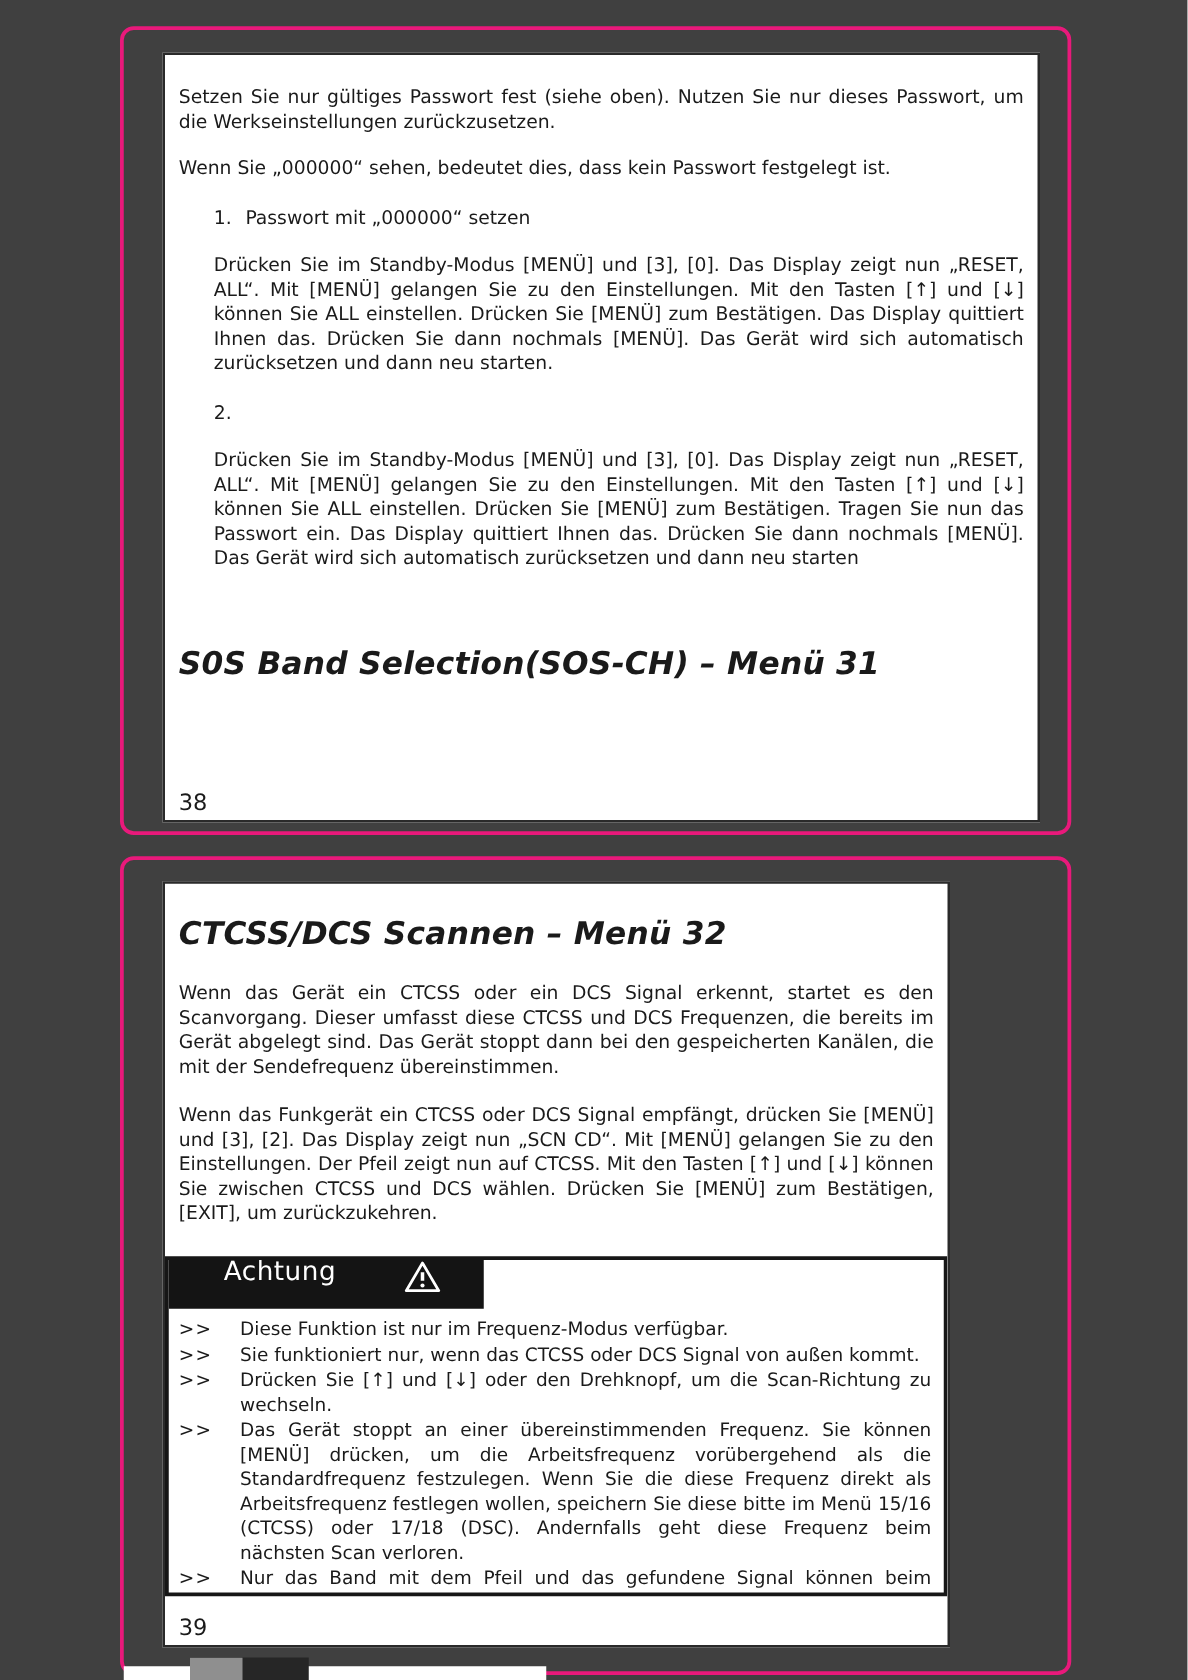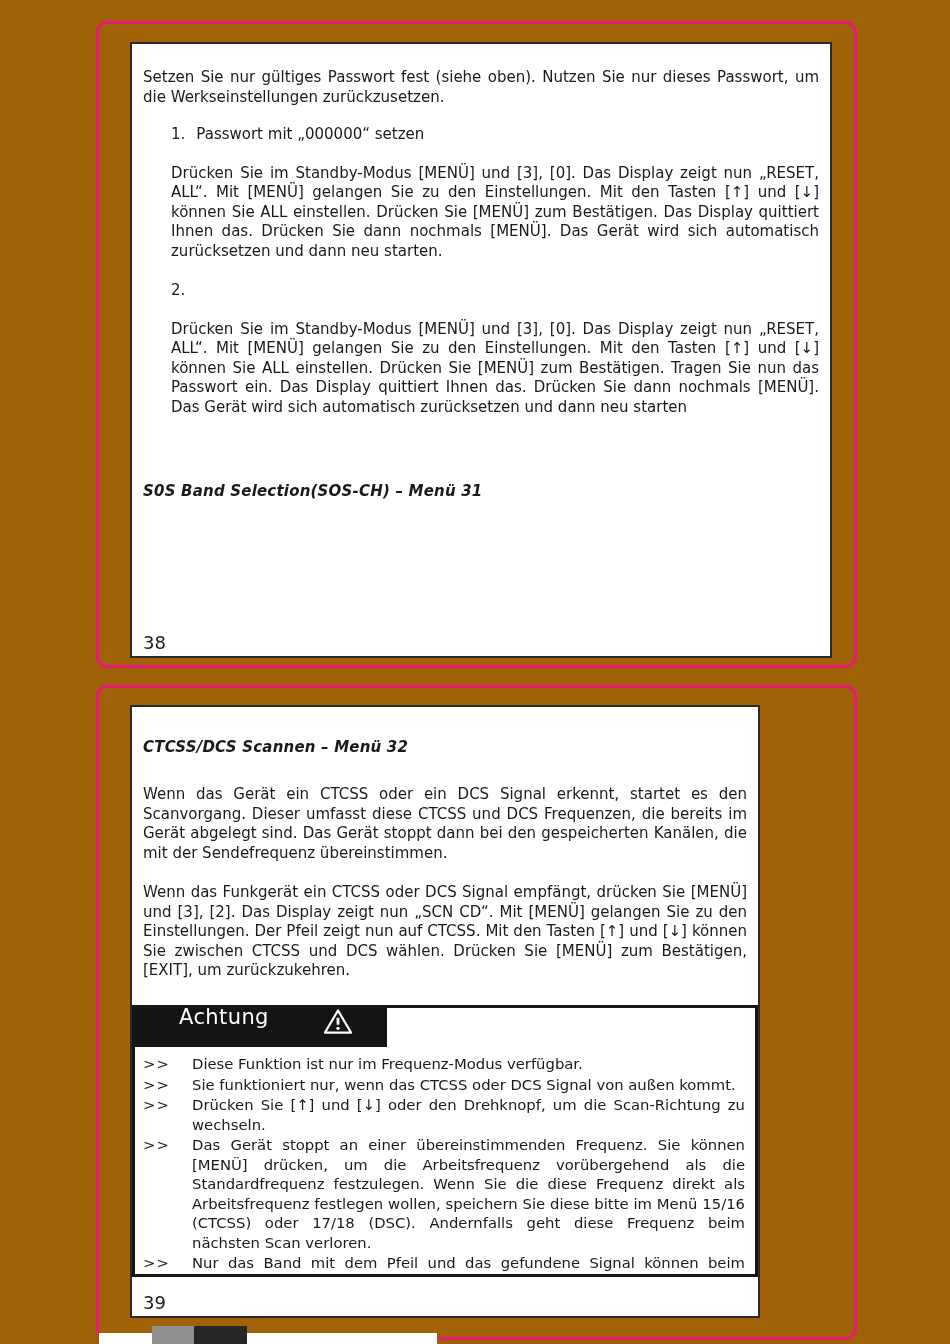--- a/index.html
+++ b/index.html
@@ -1,18 +1,18 @@
 <!DOCTYPE html>
 <html style="--highlight-pink: #e9197b; --page-border: #2a2a2a; --warning-bg: #141414; --warning-text: #ffffff; --text: #1a1a1a;"><head>
 <meta charset="utf-8">
 <style>
   html,body { margin:0; padding:0; background:#ffffff; }
   .canvas {
     position:relative; width:950px; height:1344px; overflow:hidden;
-    background:#a16207; color:var(--text,#1a1a1a);
+    background:#404040; color:var(--text,#1a1a1a);
     font-family:"DejaVu Sans","Liberation Sans",sans-serif;
   }
 
   
   .pink-frame {
     position:absolute; box-sizing:border-box;
     border:3px solid var(--highlight-pink,#e9197b); border-radius:11px;
     background:transparent;
   }
   #frame1 { left:96px;  top:21px;  width:761px; height:647px; }
@@ -29,21 +29,21 @@
 
   .body { margin:0; }
   .j    { text-align:justify; }
   .mb18 { margin-bottom:18px; }
   .mb20 { margin-bottom:20px; }
   .ind  { margin-left:28px; }
 
   .sec-title { display:flex; gap:11px; margin:0 0 19px 28px; }
 
   .heading {
-    margin:62px 0 0 0; font-size:15px; line-height:24px;
+    margin:62px 0 0 0; font-size:25px; line-height:24px;
     font-weight:bold; font-style:italic; letter-spacing:0.2px;
   }
   #page2 .heading { margin:8px 0 26px 0; }
 
   .pagenum { position:absolute; left:11px; bottom:4px; font-size:18px; }
 
   
   .warnbox {
     position:absolute; left:0; right:0; top:298px; height:272px;
     box-sizing:border-box; border:3px solid #161616; background:#ffffff;
@@ -69,20 +69,21 @@
 </head>
 <body>
 
 <div class="canvas">
 
   <div class="pink-frame" id="frame1"></div>
   <div class="pink-frame" id="frame2"></div>
 
   <section class="page" id="page1">
     <p class="body j mb18">Setzen Sie nur gültiges Passwort fest (siehe oben). Nutzen Sie nur dieses Passwort, um die Werkseinstellungen zurückzusetzen.</p>
+    <p class="body j mb20">Wenn Sie „000000“ sehen, bedeutet dies, dass kein Passwort festgelegt ist.</p>
 
     <div class="sec-title">
       <span>1.</span>
       <span>Passwort mit „000000“ setzen</span>
     </div>
     <p class="body j ind mb20">Drücken Sie im Standby-Modus [MENÜ] und [3], [0]. Das Display zeigt nun „RESET, ALL“. Mit [MENÜ] gelangen Sie zu den Einstellungen. Mit den Tasten [↑] und [↓] können Sie ALL einstellen. Drücken Sie [MENÜ] zum Bestätigen. Das Display quittiert Ihnen das. Drücken Sie dann nochmals [MENÜ]. Das Gerät wird sich automatisch zurücksetzen und dann neu starten.</p>
 
     <div class="sec-title">
       <span>2.</span>
     </div>

